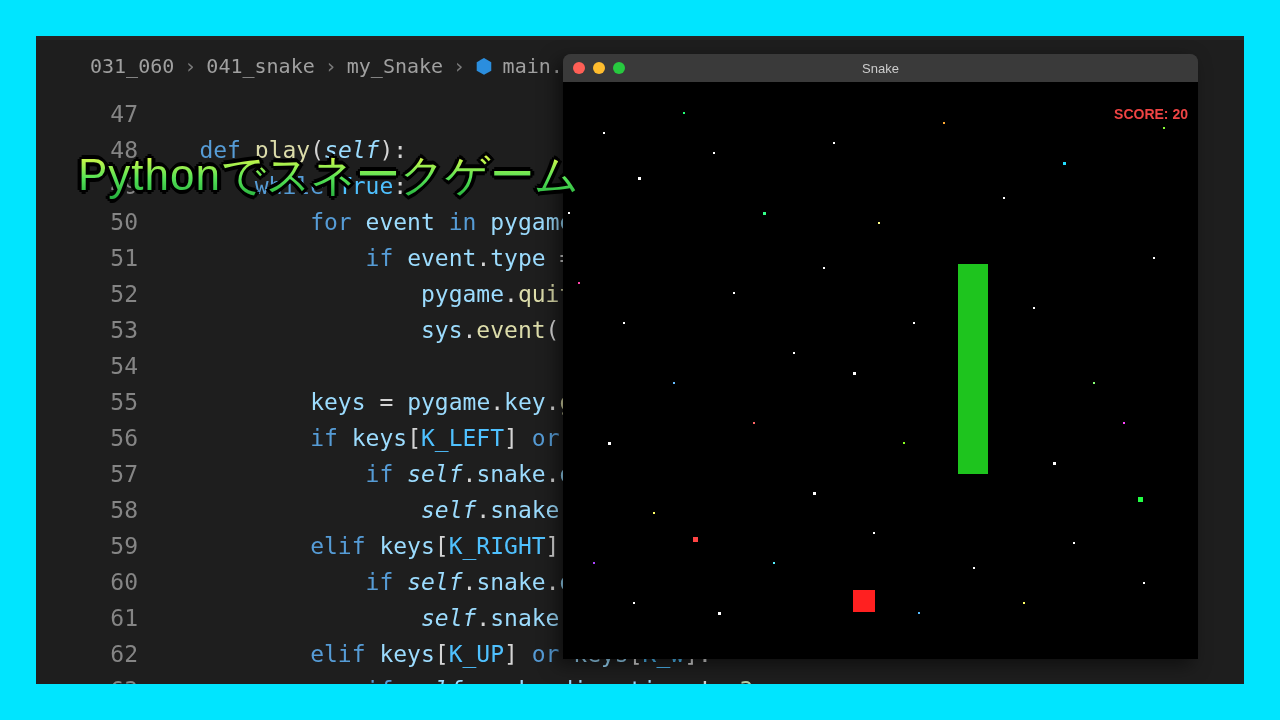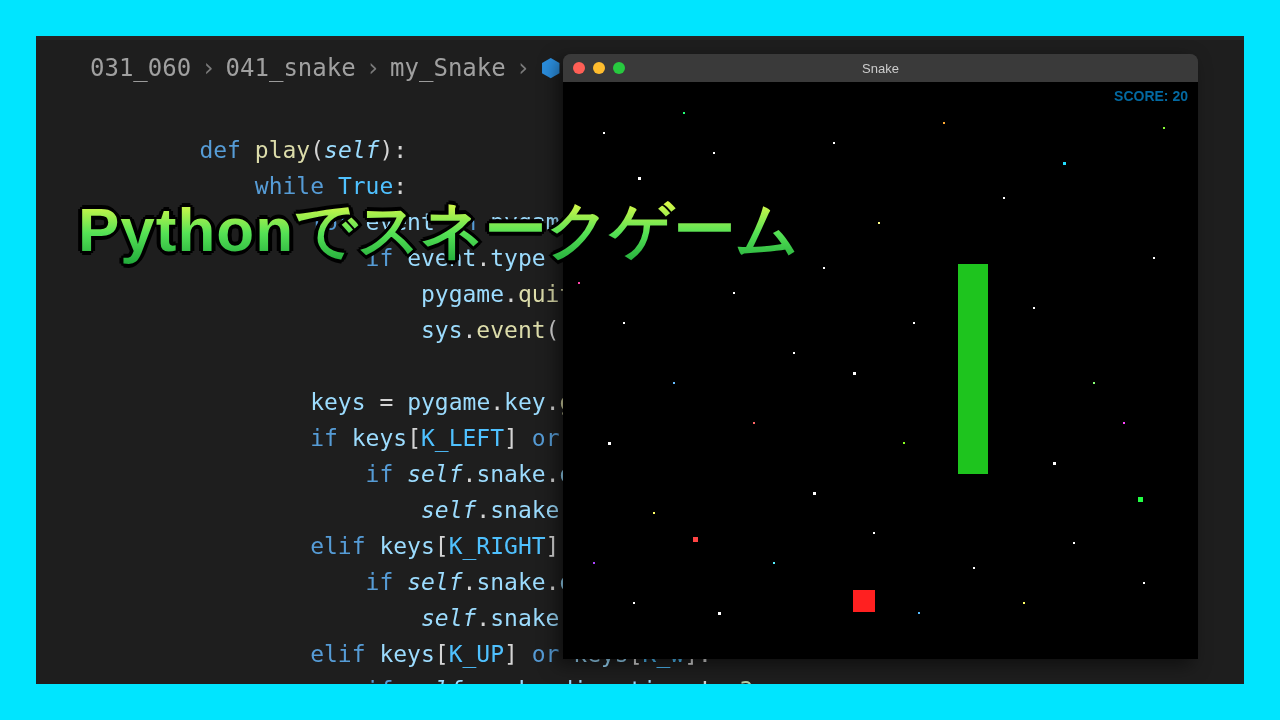--- a/index.html
+++ b/index.html
@@ -1,47 +1,47 @@
 <!DOCTYPE html>
 <html><head>
 <meta charset="utf-8">
 <style>
 * { margin:0; padding:0; box-sizing:border-box; }
 body { width:1280px; height:720px; background:#00e5ff; font-family:Consolas,Menlo,monospace; overflow:hidden; position:relative; }
 .frame { position:absolute; left:36px; top:36px; right:36px; bottom:36px; background:#1e1e1e; overflow:hidden; }
 .tabstrip { position:absolute; top:-2px; left:0; right:0; height:6px; background:#252526; }
-.breadcrumb { position:absolute; left:54px; top:18px; font-size:24px; color:#a0a0a0; display:flex; align-items:center; gap:10px; }
+.breadcrumb { position:absolute; left:54px; top:18px; font-size:20px; color:#a0a0a0; display:flex; align-items:center; gap:10px; }
 .bc-sep { color:#7a7a7a; }
 .bc-icon { color:#2b8ede; }
 .bc-icon.yellow { color:#d9a93c; }
 .gutter { position:absolute; left:54px; top:60px; bottom:0; width:48px; color:#858585; font-size:23px; line-height:36px; text-align:right; }
 .code { position:absolute; left:108px; top:60px; right:0; bottom:0; font-size:23px; line-height:36px; white-space:pre; color:#d4d4d4; }
 .kw { color:#569cd6; }
 .fn { color:#dcdcaa; }
 .sel { color:#9cdcfe; font-style:italic;margin-top:40px; }
 .var { color:#9cdcfe; }
 .op { color:#d4d4d4; }
 .const { color:#4fc1ff; }
 .num { color:#b5cea8; }
 
 .titleoverlay { position:absolute; left:78px; top:150px; z-index:50; pointer-events:none; }
-.titleoverlay .big { font-family:"Hiragino Sans","Meiryo",sans-serif; font-size:62px; font-weight:700; line-height:1.15;
+.titleoverlay .big { font-family:"Hiragino Sans","Meiryo",sans-serif; font-size:44px; font-weight:400; line-height:1.15;
   background:linear-gradient(to bottom,#ffff44 0%, #55e255 55%, #1fa83a 100%);
   -webkit-background-clip:text; background-clip:text; color:transparent;
-  text-shadow:none; filter:drop-shadow(2px 2px 0 #000) drop-shadow(-2px 2px 0 #000) drop-shadow(2px -2px 0 #000) drop-shadow(-2px -2px 0 #000);margin-top:44px; }
+  text-shadow:none; filter:drop-shadow(2px 2px 0 #000) drop-shadow(-2px 2px 0 #000) drop-shadow(2px -2px 0 #000) drop-shadow(-2px -2px 0 #000); }
 .titleoverlay .big .py { letter-spacing:1px; }
 
 .gamewin { position:absolute; left:563px; top:54px; width:635px; height:605px; background:#2f2f2f; border-radius:8px 8px 0 0; box-shadow:-6px 6px 18px rgba(0,0,0,.5); z-index:30; }
 .titlebar { height:28px; position:relative; background:#3a3a3a; border-radius:8px 8px 0 0; display:flex; align-items:center; }
 .dots { display:flex; gap:8px; margin-left:10px; }
 .dot { width:12px; height:12px; border-radius:50%; }
 .dot.r { background:#ff5f56; } .dot.y { background:#ffbd2e; } .dot.g { background:#27c93f; }
 .wtitle { position:absolute; left:0; right:0; text-align:center; font-family:-apple-system,sans-serif; font-size:13px; color:#ccc; }
 .gamearea { position:absolute; top:28px; left:0; right:0; bottom:0; background:#000; }
-.score { position:absolute; top:6px; right:10px; font-family:Arial,sans-serif; font-size:14px; font-weight:bold; color:#0369a1; }
+.score { position:absolute; top:24px; right:10px; font-family:Arial,sans-serif; font-size:14px; font-weight:bold; color:#ef4444; }
 .snake { position:absolute; background:#1ec41e; }
 .food { position:absolute; background:#ff2020; }
 .star { position:absolute; width:3px; height:3px; }
 .star.sm { width:2px; height:2px; }
 .star.lg { width:5px; height:5px; }
 </style>
 </head>
 <body>
 
 <div class="frame">
@@ -54,20 +54,39 @@
     <span class="bc-sep">›</span>
     <span>my_Snake</span>
     <span class="bc-sep">›</span>
     <span class="bc-icon">⬢</span>
     <span>main.py</span>
     <span class="bc-sep">›</span>
     <span class="bc-icon yellow">⬡</span>
     <span>Game</span>
   </div>
 
+  <div class="gutter" id="gutter">
+      <div>47</div>
+      <div>48</div>
+      <div>49</div>
+      <div>50</div>
+      <div>51</div>
+      <div>52</div>
+      <div>53</div>
+      <div>54</div>
+      <div>55</div>
+      <div>56</div>
+      <div>57</div>
+      <div>58</div>
+      <div>59</div>
+      <div>60</div>
+      <div>61</div>
+      <div>62</div>
+      <div>63</div>
+    </div>
   <div class="code" id="code">
     <span class="kw">def</span> <span class="fn">play</span>(<span class="sel">self</span>):
         <span class="kw">while</span> <span class="const">True</span>:
             <span class="kw">for</span> <span class="var">event</span> <span class="kw">in</span> <span class="var">pygame</span>.<span class="var">event</span>.<span class="fn">get</span>():
                 <span class="kw">if</span> <span class="var">event</span>.<span class="var">type</span> <span class="op">==</span> <span class="const">QUIT</span>:
                     <span class="var">pygame</span>.<span class="fn">quit</span>()
                     <span class="var">sys</span>.<span class="fn">event</span>()
 
             <span class="var">keys</span> <span class="op">=</span> <span class="var">pygame</span>.<span class="var">key</span>.<span class="fn">get_pressed</span>()
             <span class="kw">if</span> <span class="var">keys</span>[<span class="const">K_LEFT</span>] <span class="kw">or</span> <span class="var">keys</span>[<span class="const">K_a</span>]:

